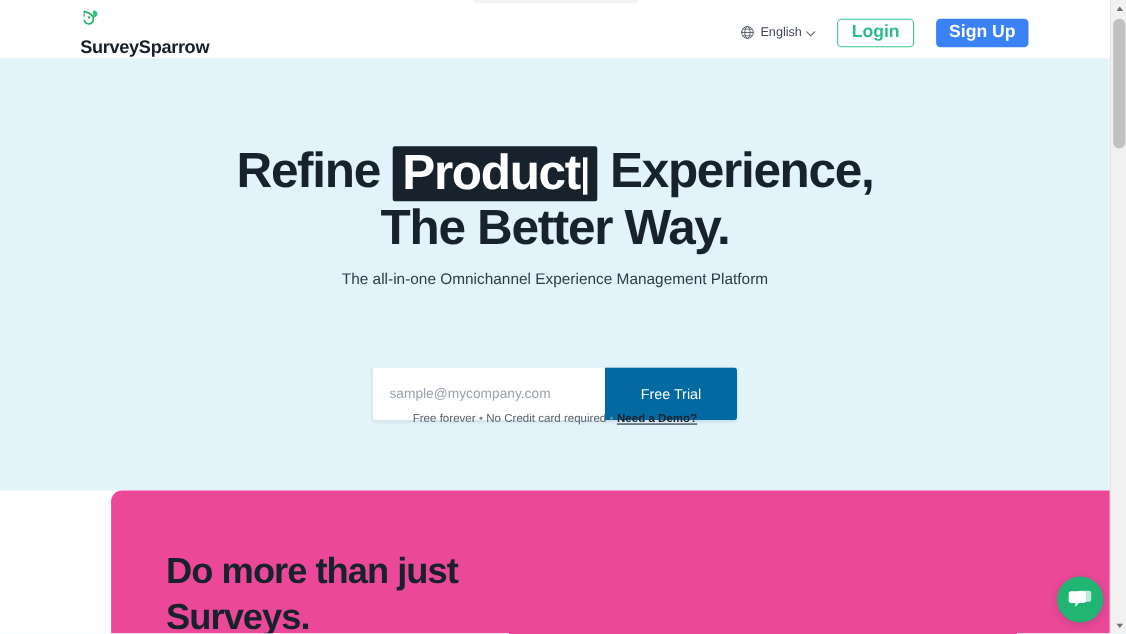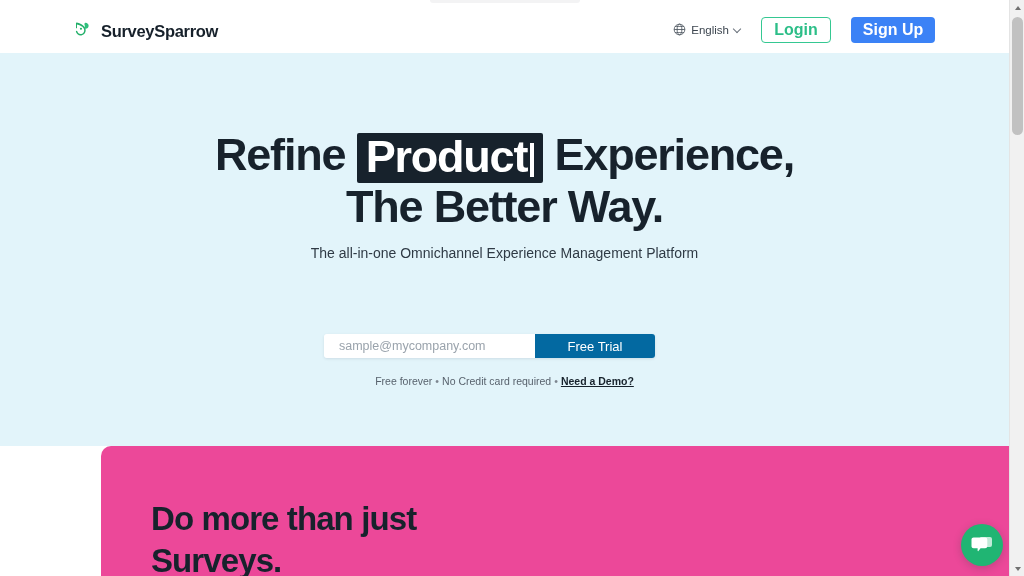--- a/index.html
+++ b/index.html
@@ -56,23 +56,24 @@
     display: flex;
     align-items: center;
   }
 
   .logo-wrap {
     position: absolute;
     left: 73px;
     top: 50%;
     transform: translateY(-50%);
     display: flex;
-    align-items: flex-end;
+    align-items: flex-start;
     gap: 7px;
     cursor: pointer;
+    flex-direction: column;
   }
   .logo-mark {
     width: 21px;
     height: 21px;
     display: block;
   }
   .logo-text {
     font-size: 16.5px;
     font-weight: 700;
     color: #16202a;
@@ -208,24 +209,24 @@
     left: 0;
     top: 192px;
     width: 1009px;
     text-align: center;
     font-size: 14px;
     color: #2f3a45;
   }
 
   #hero-form {
     position: absolute;
-    left: 324px;
+    left: 339px;
     top: 281px;
     width: 331px;
-    height: 24px;
+    height: 48px;
     display: flex;
     box-shadow: 0 1px 3px rgba(16,30,45,0.10);
     border-radius: 3px;
     overflow: hidden;
   }
   #email-input {
     flex: 1 1 auto;
     border: none;
     outline: none;
     background: #ffffff;

